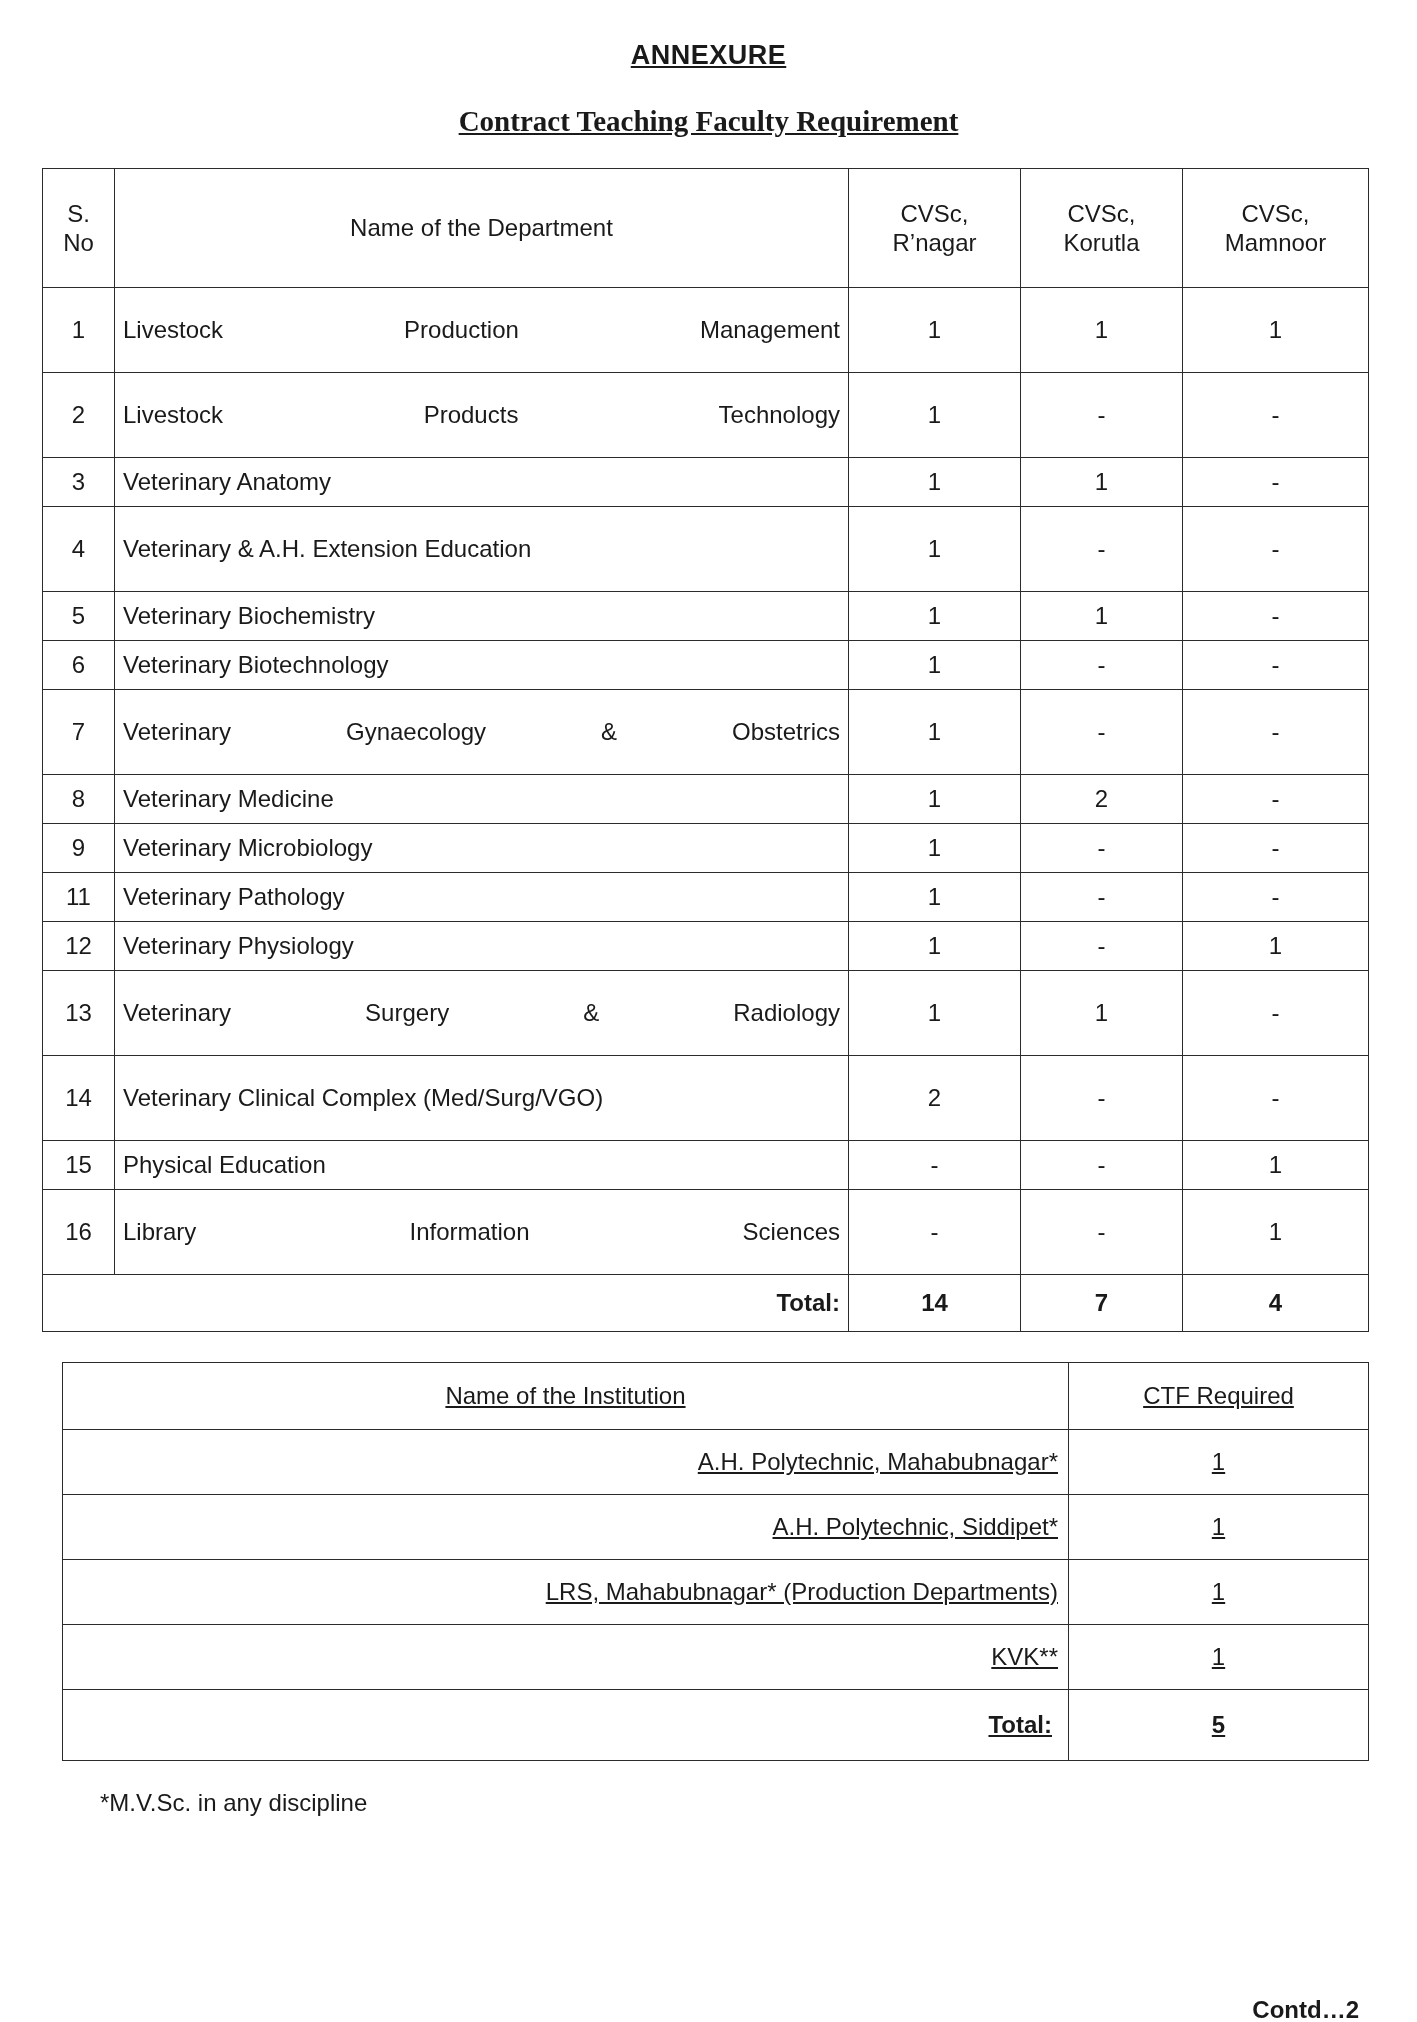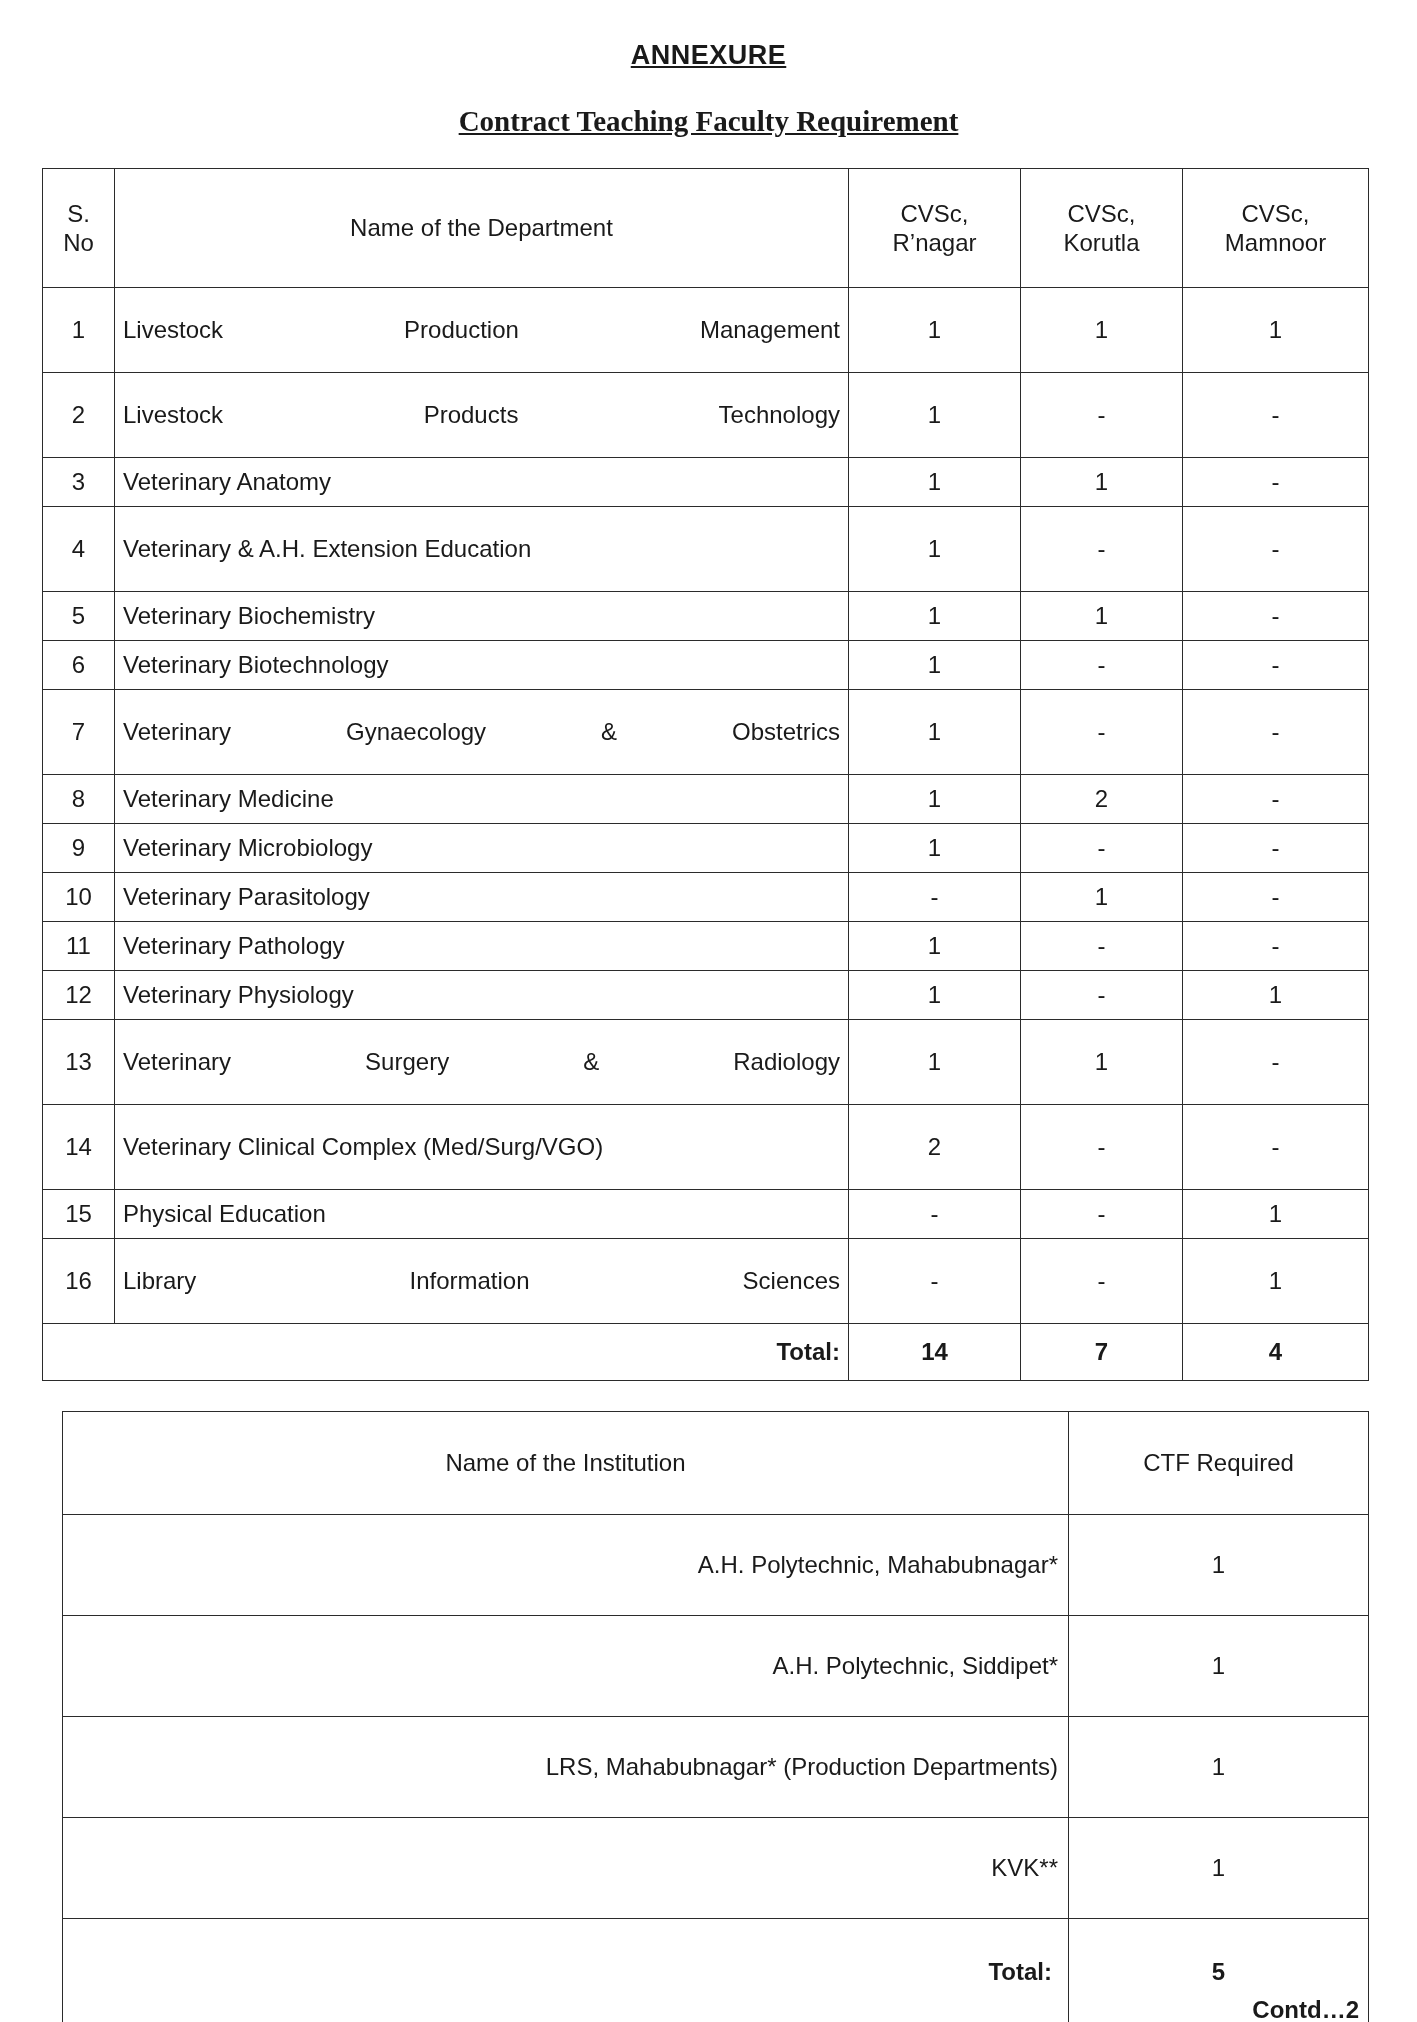--- a/index.html
+++ b/index.html
@@ -100,22 +100,23 @@
     margin: 30px 48px 0 62px;
   }
   table.t2 {
     width: 100%;
     border-collapse: collapse;
     table-layout: fixed;
     font-size: 24px;
   }
   table.t2 th, table.t2 td {
     border: 1.6px solid #2b2b2b;
-    padding: 22px 10px;
+    padding: 4px 10px;
     vertical-align: middle;
+    text-decoration: underline;
   }
   table.t2 thead th {
     font-weight: normal;
     text-align: center;
     height: 58px;
   }
   .t2-col-name { width: auto; }
   .t2-col-ctf  { width: 300px; }
   table.t2 td.inst { text-align: right; height: 56px; }
   table.t2 td.ctf  { text-align: center; }
@@ -235,27 +236,20 @@
           <td class="num">-</td>
         </tr>
         <tr class="row-short">
           <td class="sno">9</td>
           <td class="dept nojust">Veterinary Microbiology</td>
           <td class="num">1</td>
           <td class="num">-</td>
           <td class="num">-</td>
         </tr>
         <tr class="row-short">
-          <td class="sno">10</td>
-          <td class="dept nojust">Veterinary Parasitology</td>
-          <td class="num">-</td>
-          <td class="num">1</td>
-          <td class="num">-</td>
-        </tr>
-        <tr class="row-short">
           <td class="sno">11</td>
           <td class="dept nojust">Veterinary Pathology</td>
           <td class="num">1</td>
           <td class="num">-</td>
           <td class="num">-</td>
         </tr>
         <tr class="row-short">
           <td class="sno">12</td>
           <td class="dept nojust">Veterinary Physiology</td>
           <td class="num">1</td>

